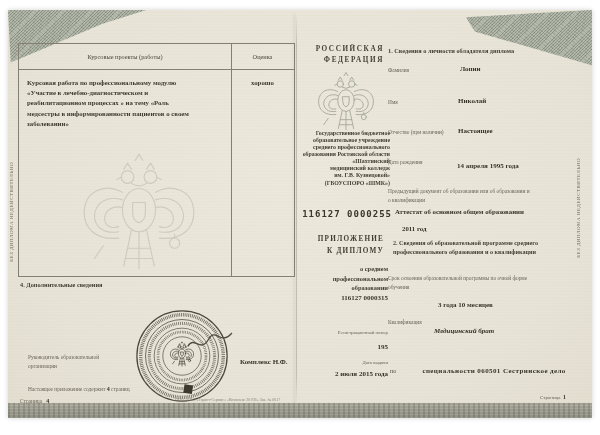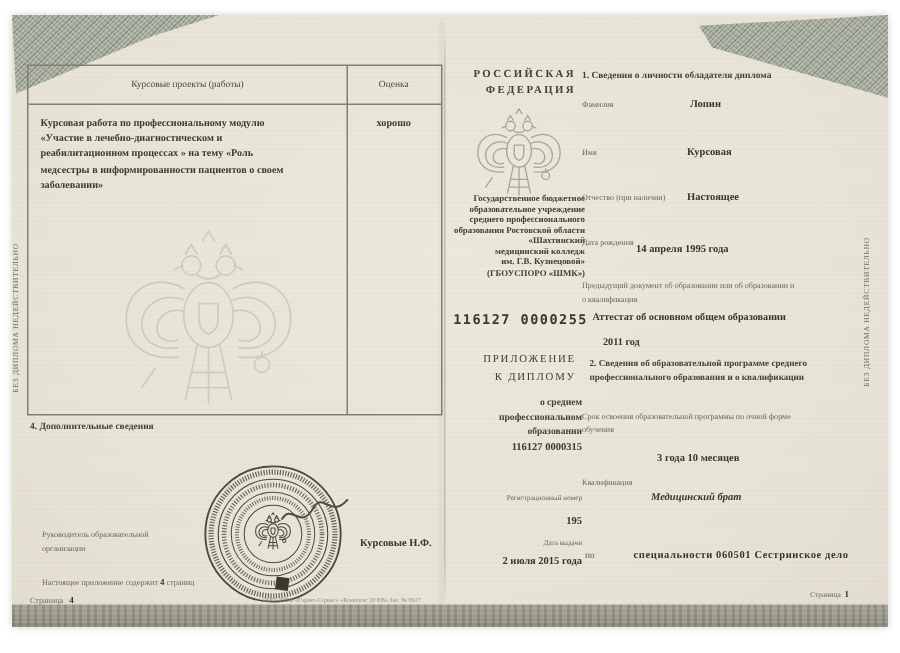--- a/index.html
+++ b/index.html
@@ -121,21 +121,21 @@
       <circle cx="50" cy="50" r="25" stroke-width="2.8" stroke-dasharray="0.7,1.1" opacity="0.8"></circle>
       <circle cx="50" cy="50" r="20" stroke-width="0.7"></circle>
       <use href="#eagle" x="36" y="34" width="28" height="31" stroke-width="2.6"></use>
       <rect x="52" y="80" width="9" height="9" fill="#3e392e" stroke="none" transform="rotate(8 56 84)"></rect>
     </g>
     <path d="M56 40 C63 28 69 48 78 32 C85 20 90 40 102 26" stroke="#514c3d" stroke-width="1.4" fill="none"></path>
   </svg>
 
   <div class="abs lbl pre" style="left:20px;top:343px;line-height:1.7;">Руководитель образовательной
 организации</div>
-  <div class="abs val" style="left:232px;top:348px;">Курсовые Н.Ф.</div>
+  <div class="abs val" style="left:232px;top:348px;">Комплекс Н.Ф.</div>
 
   <div class="abs" style="left:20px;top:376px;font-size:5.4px;color:#6a6557;">
     <span>Настоящее приложение содержит</span>
     <b style="font-size:6px;color:#38342a;">4</b>
     <span>страниц</span>
   </div>
   <div class="abs" style="left:12px;top:388px;font-size:5.4px;color:#6a6557;">
     <span>Страница</span>&nbsp;&nbsp;
     <b style="font-size:6px;color:#38342a;">4</b>
   </div>
@@ -152,46 +152,46 @@
 образовательное учреждение
 среднего профессионального
 образования Ростовской области
 «Шахтинский
 медицинский колледж
 им. Г.В. Кузнецовой»
 (ГБОУСПОРО «ШМК»)</div>
 
   <div class="abs center mono" style="left:284px;top:199px;width:100px;font-size:9px;font-weight:bold;letter-spacing:1px;color:#3b372c;">116127  0000255</div>
 
-  <div class="abs center pre" style="left:292px;top:224px;width:84px;font-size:7.2px;font-weight:normal;letter-spacing:1.2px;line-height:1.6;color:#444034;">ПРИЛОЖЕНИЕ
+  <div class="abs center pre" style="left:292px;top:224px;width:84px;font-size:7.2px;font-weight:bold;letter-spacing:1.2px;line-height:1.6;color:#444034;">ПРИЛОЖЕНИЕ
 К ДИПЛОМУ</div>
 
   <div class="abs center pre" style="left:288px;top:254px;width:92px;font-size:6.4px;font-weight:bold;line-height:1.5;color:#444034;">о среднем
 профессиональном
 образовании</div>
   <div class="abs center" style="left:288px;top:284px;width:92px;font-size:7px;font-weight:bold;color:#3b372c;">116127 0000315</div>
 
   <div class="abs center lbl" style="left:288px;top:320px;width:92px;font-size:4.8px;">Регистрационный номер</div>
   <div class="abs center val" style="left:288px;top:333px;width:92px;">195</div>
   <div class="abs center lbl" style="left:288px;top:350px;width:92px;font-size:4.8px;">Дата выдачи</div>
   <div class="abs center val" style="left:288px;top:360px;width:92px;">2 июля 2015 года</div>
 
   <div class="abs h-small" style="left:380px;top:37px;">1. Сведения о личности обладателя диплома</div>
 
   <div class="abs lbl" style="left:380px;top:57px;">Фамилия</div>
   <div class="abs val" style="left:452px;top:55px;">Лопин</div>
 
   <div class="abs lbl" style="left:380px;top:89px;">Имя</div>
-  <div class="abs val" style="left:450px;top:87px;">Курсовая</div>
+  <div class="abs val" style="left:450px;top:87px;">Николай</div>
 
   <div class="abs lbl" style="left:380px;top:119px;">Отчество (при наличии)</div>
   <div class="abs val" style="left:450px;top:117px;">Настоящее</div>
 
   <div class="abs lbl" style="left:380px;top:149px;">Дата рождения</div>
-  <div class="abs val" style="left:416px;top:152px;">14 апреля  1995 года</div>
+  <div class="abs val" style="left:449px;top:152px;">14 апреля  1995 года</div>
 
   <div class="abs lbl pre" style="left:380px;top:177px;line-height:1.6;">Предыдущий документ об образовании или об образовании и
 о квалификации</div>
   <div class="abs val" style="left:387px;top:198px;font-size:6.8px;">Аттестат об основном общем образовании</div>
   <div class="abs val" style="left:394px;top:215px;font-size:6.8px;">2011 год</div>
 
   <div class="abs h-small pre" style="left:385px;top:229px;line-height:1.4;font-size:6.1px;">2. Сведения об образовательной программе среднего
 профессионального образования и о квалификации</div>
 
   <div class="abs lbl pre" style="left:380px;top:264px;line-height:1.6;">Срок освоения образовательной программы по очной форме

